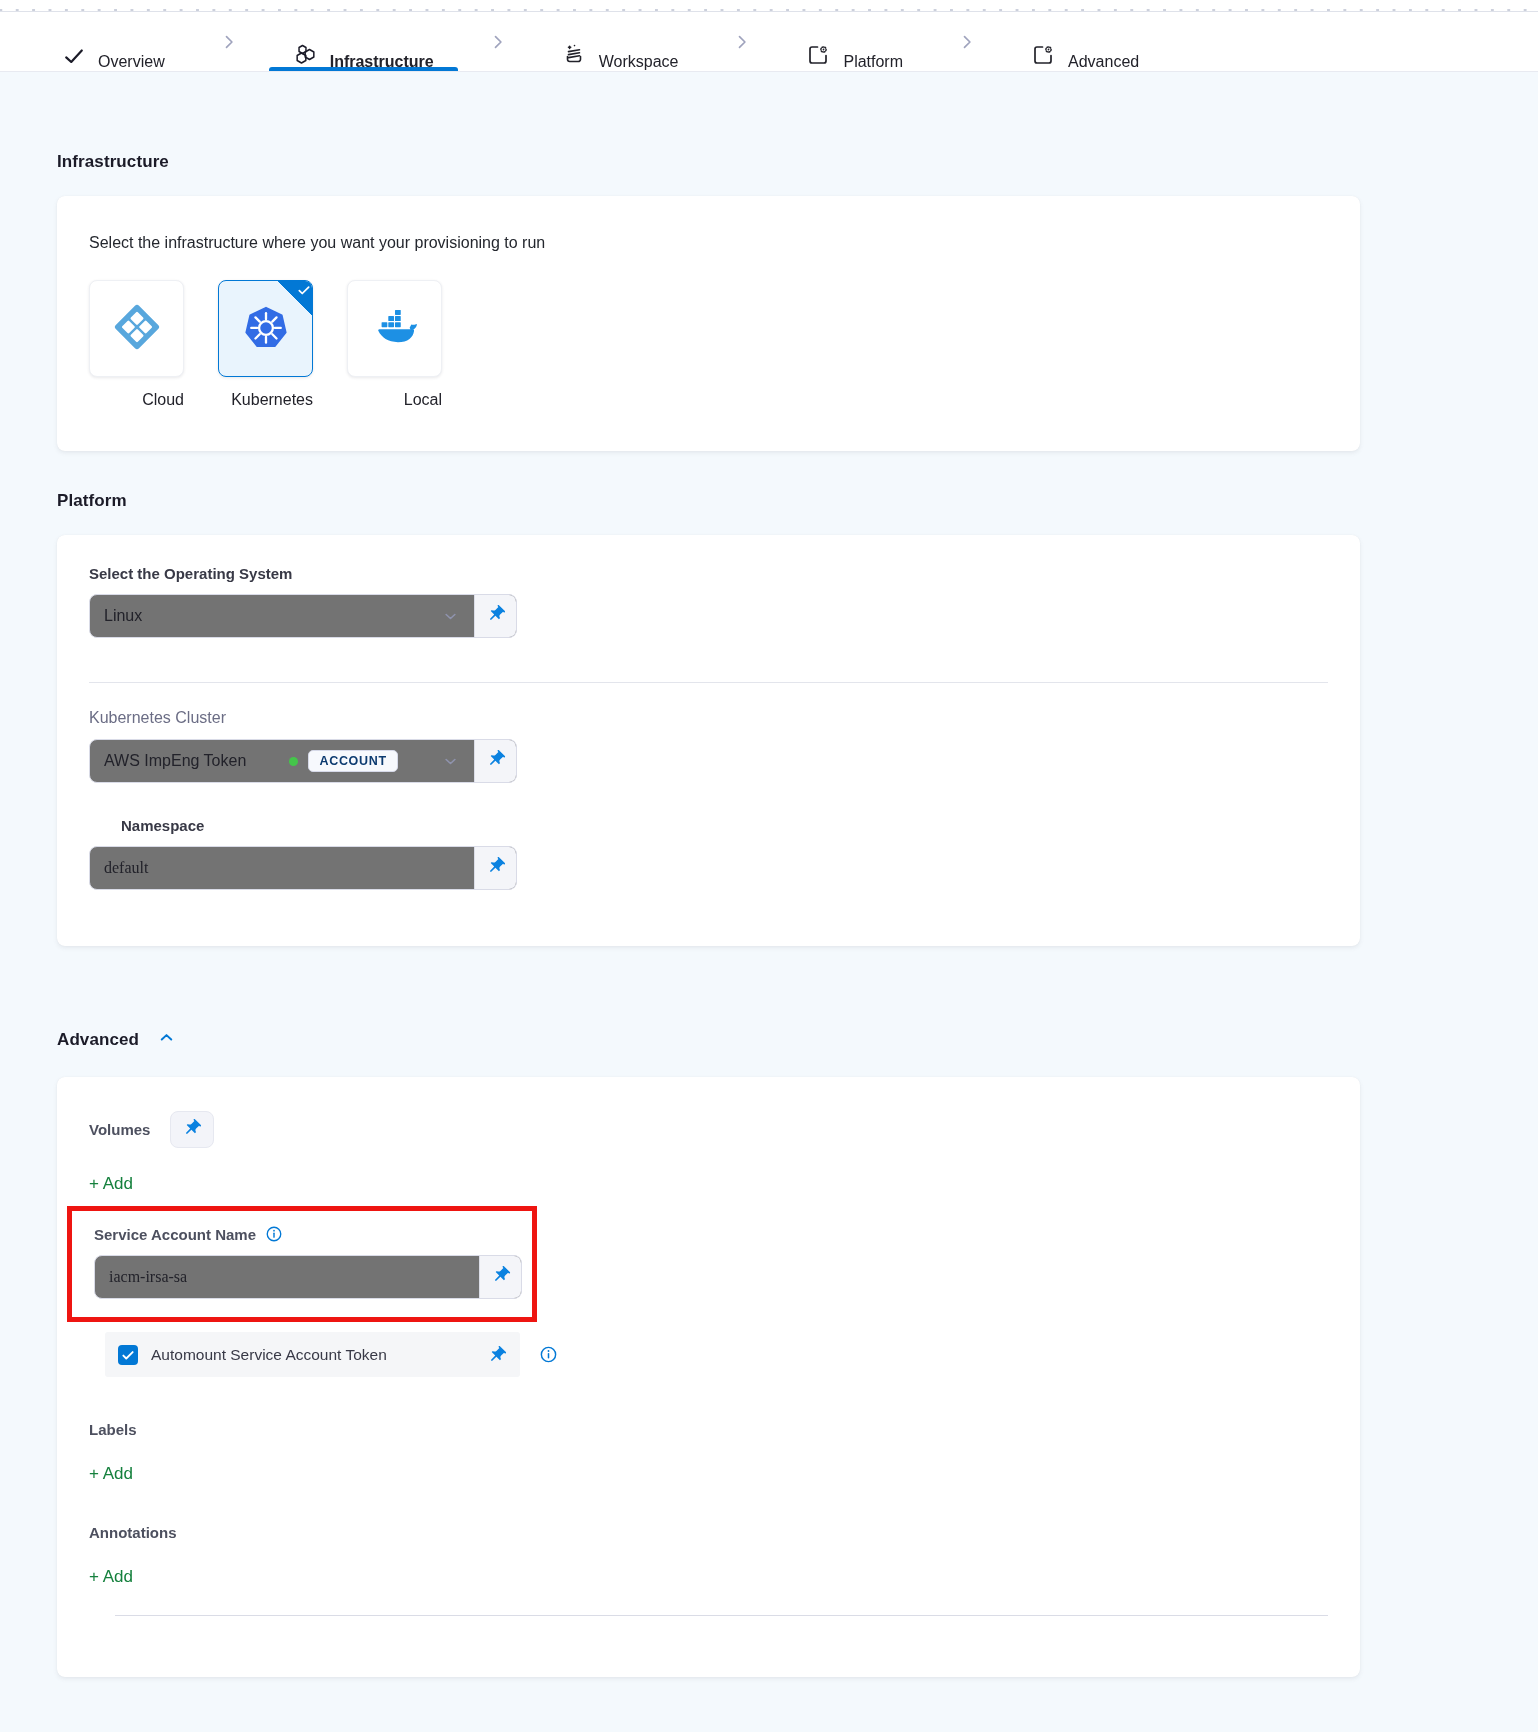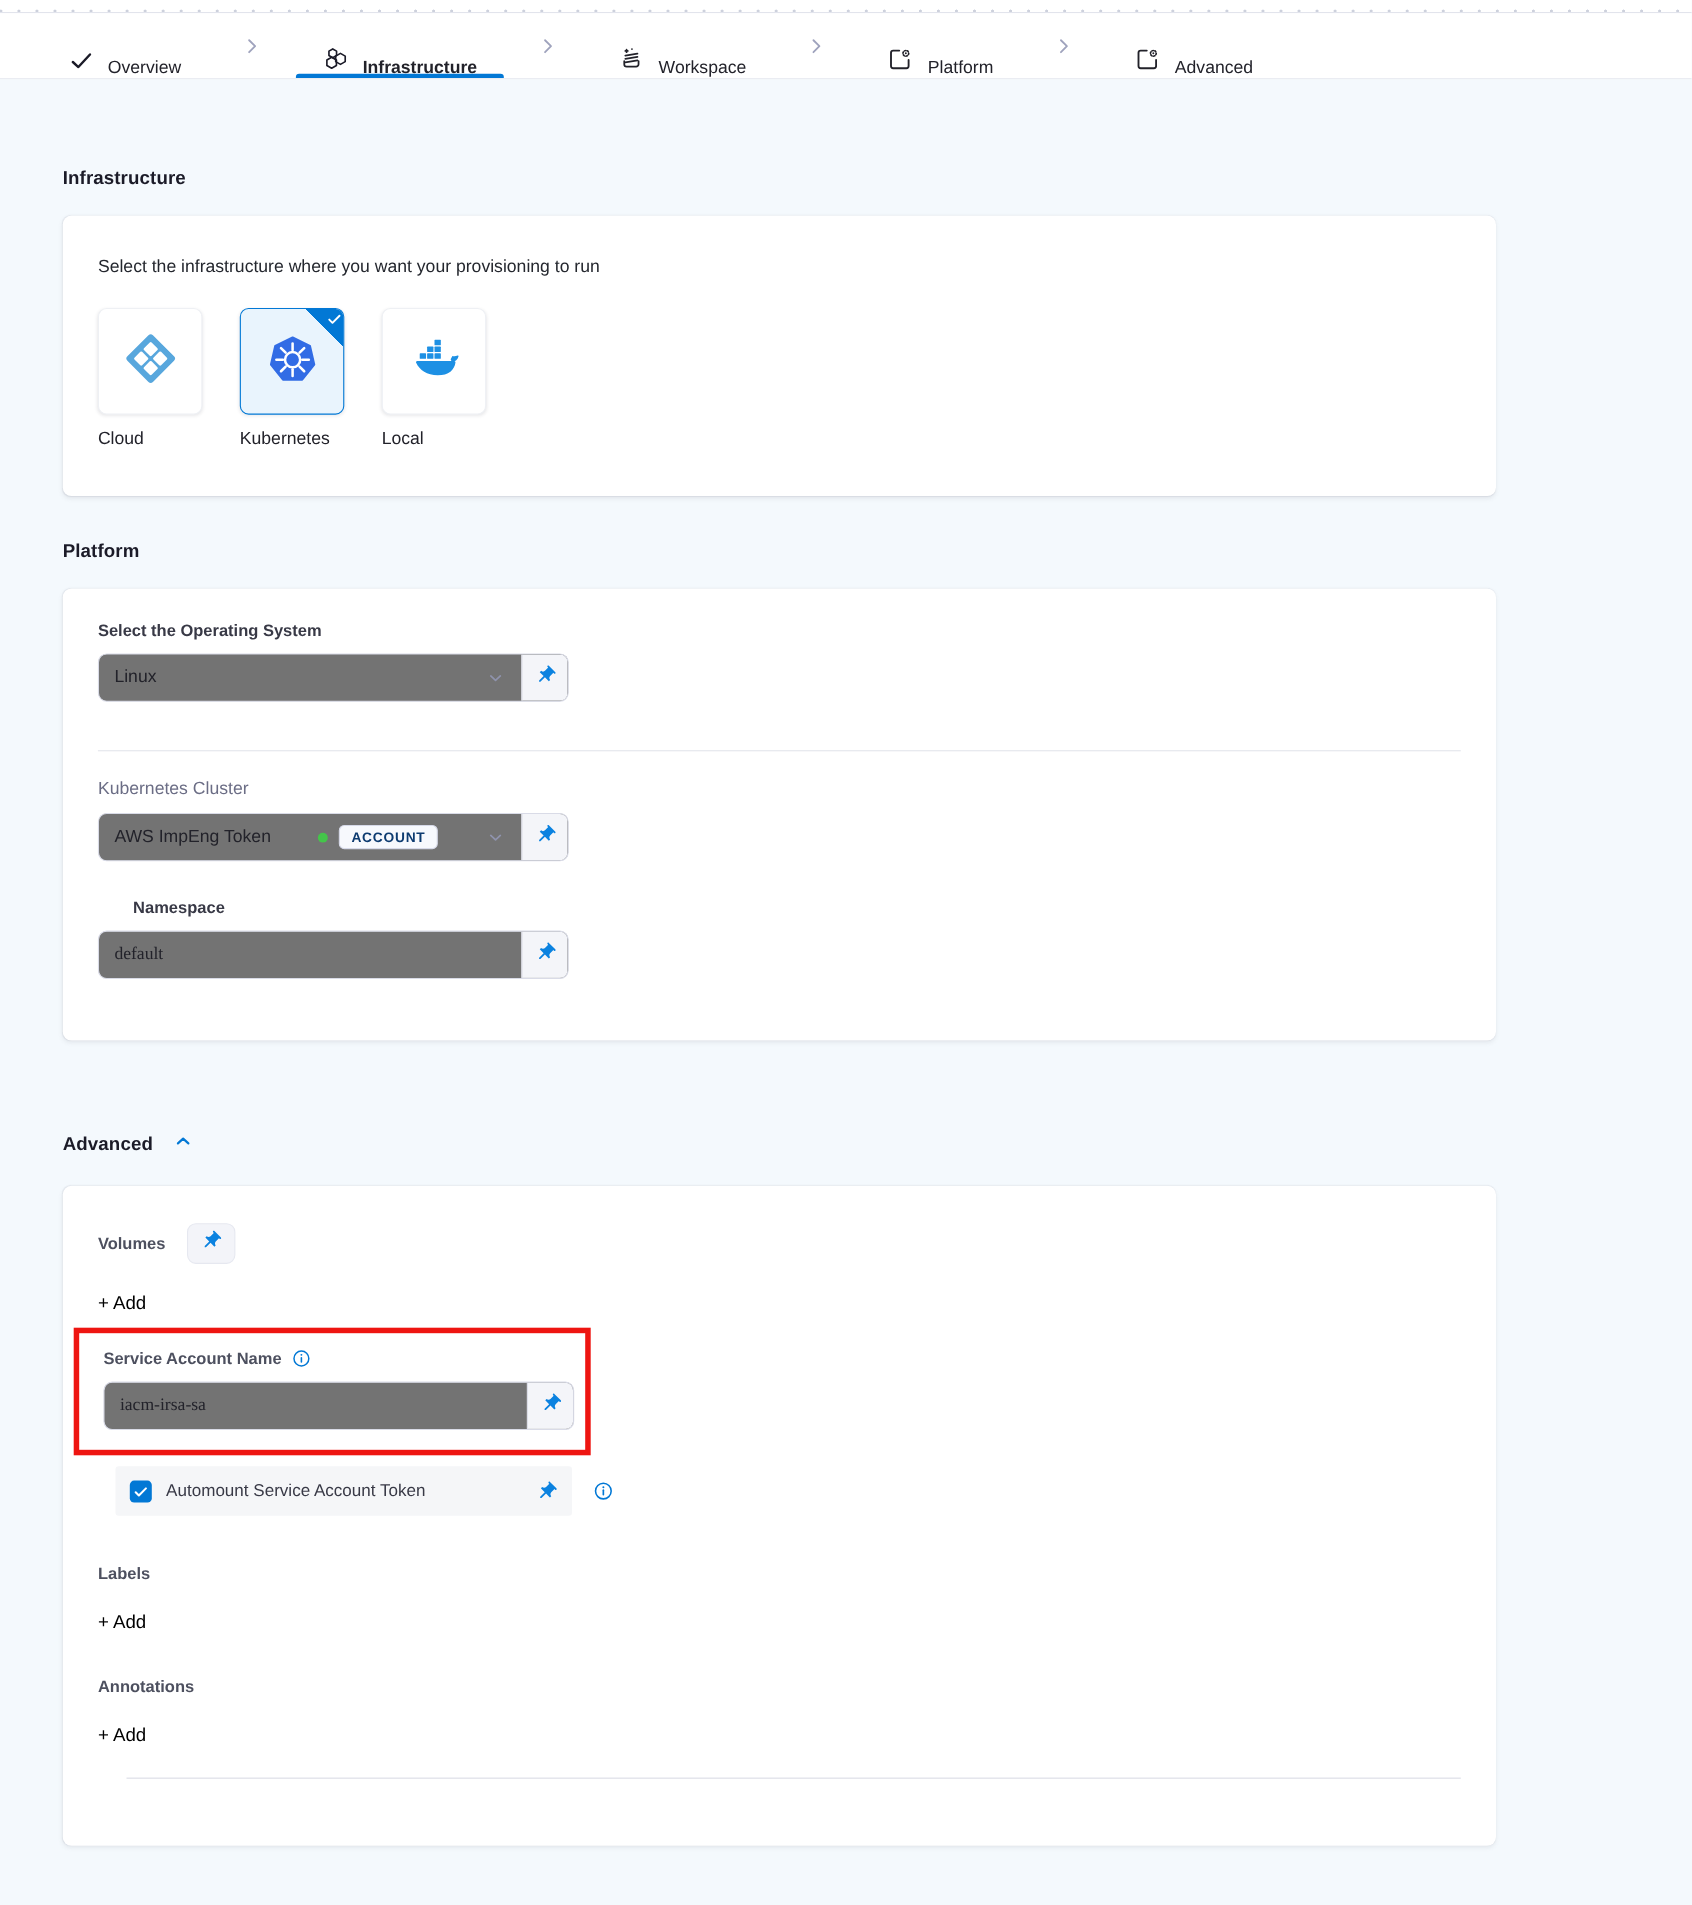--- a/index.html
+++ b/index.html
@@ -65,21 +65,21 @@
     background: #ffffff;
     border-radius: 8px;
     box-shadow: 0 2px 4px rgba(96,97,112,0.10), 0 0 1px rgba(40,41,61,0.08);
   }
 
   
   .heading-infra { margin-top: 80px; }
   .card-infra { margin-top: 24px; padding: 38px 32px 42px 32px; }
   .infra-desc { font-size: 16px; color: #24272e; }
   .option-row { display: flex; gap: 34px; margin-top: 28px; }
-  .option { display: flex; flex-direction: column; align-items: flex-start; width: 95px; cursor: pointer; }
+  .option { display: flex; flex-direction: column; align-items: flex-end; width: 95px; cursor: pointer; }
   .option-card {
     width: 95px; height: 97px;
     background: #ffffff;
     border: 1px solid #eef0f4;
     border-radius: 8px;
     box-shadow: 0 1px 3px rgba(40,41,61,0.10);
     display: flex; align-items: center; justify-content: center;
     position: relative;
     overflow: hidden;
   }
@@ -160,21 +160,21 @@
     width: 44px; height: 37px;
     background: #f3f4f9;
     border: 1px solid #e6e8f0;
     border-radius: 8px;
     display: flex; align-items: center; justify-content: center;
     cursor: pointer;
   }
   .add-link {
     margin-top: 26px;
     font-size: 17px; font-weight: 500;
-    color: #000000;
+    color: #15803d;
     cursor: pointer;
     width: -moz-fit-content; width: fit-content;
   }
 
   .red-highlight {
     margin-top: 12px;
     margin-left: -22px;
     width: 470px;
     border: 5px solid #ee1511;
     padding: 14px 0 18px 22px;

